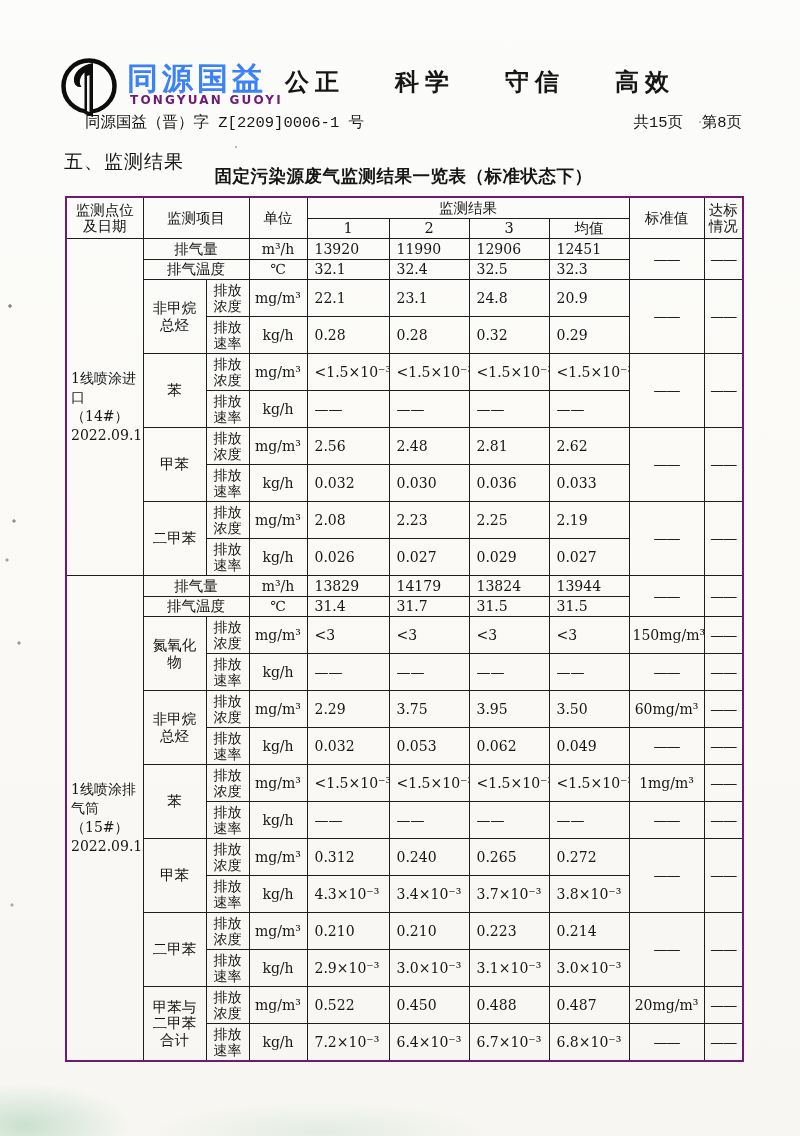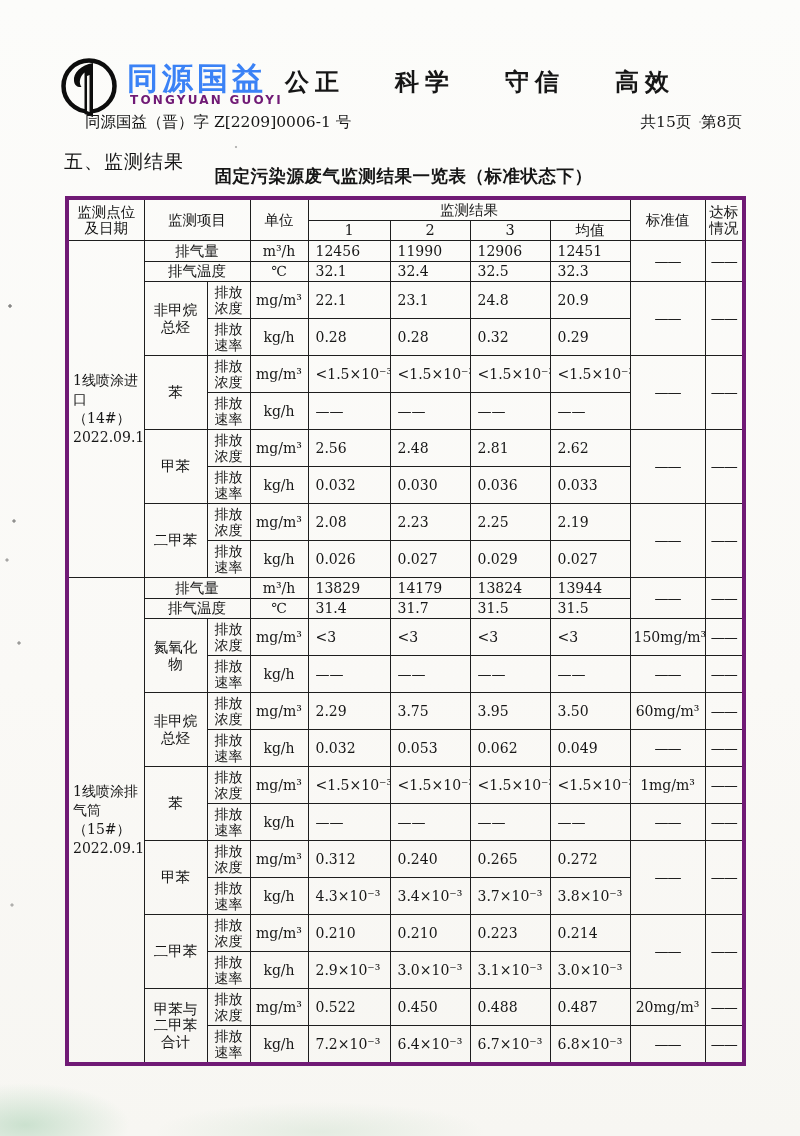--- a/index.html
+++ b/index.html
@@ -21,26 +21,26 @@
   }
   .abs{position:absolute;}
   .brand-cn{left:127px;top:58px;font-family:"DejaVu Sans","Liberation Sans",sans-serif;
     font-weight:bold;font-size:31px;letter-spacing:4px;color:#3b82f6;}
   .brand-en{left:130px;top:93px;font-family:"DejaVu Sans","Liberation Sans",sans-serif;
     font-weight:bold;font-size:12px;letter-spacing:2.2px;color:#701a75;}
   .slogan{left:285px;top:66px;display:flex;gap:50px;
     font-family:"DejaVu Sans","Liberation Sans",sans-serif;font-weight:bold;font-size:24px;}
   .slogan span{letter-spacing:6px;}
   .docline{left:85px;top:112px;width:657px;display:flex;justify-content:space-between;
-    font-size:15.5px;white-space:pre;}
+    font-size:15.5px;white-space:pre;font-family:Liberation Mono, monospace;}
   .section-heading{left:64px;top:137px;font-size:19px;letter-spacing:1px;margin-top:12px;}
   .table-title{left:65px;top:164px;width:677px;text-align:center;font-weight:bold;
     font-size:17.5px;letter-spacing:.5px;}
   table{position:absolute;left:65px;top:196px;border-collapse:collapse;table-layout:fixed;
-    width:677px;font-size:14px;border:4px solid #701a75;}
+    width:677px;font-size:14px;border:2px solid #701a75;}
   td,th{border:1px solid #1e1e1e;padding:1.5px 3px;line-height:16.5px;text-align:center;
     vertical-align:middle;font-weight:normal;white-space:pre-line;overflow:hidden;}
   th{font-size:14.5px;}
   .k-val{text-align:left;padding-left:7px;white-space:nowrap;}
   .k-point{text-align:left;padding:2px 4px;line-height:19px;font-size:14px;}
   .k-label{font-size:14.5px;}
   .k-unit{white-space:nowrap;}
   .k-cdash{letter-spacing:-1px;}
   .logo{left:59px;top:56px;}
 </style>
@@ -103,21 +103,21 @@
         <th class="k-h">2</th>
         <th class="k-h">3</th>
         <th class="k-h">均值</th>
       </tr>
     </thead>
   <tbody id="tbody">
       <tr>
         <td rowspan="10" class="k-point">1线喷涂进口（14#）2022.09.13</td>
         <td colspan="2" class="k-label">排气量</td>
         <td class="k-unit">m³/h</td>
-        <td class="k-val">12456</td>
+        <td class="k-val">13920</td>
         <td class="k-val">11990</td>
         <td class="k-val">12906</td>
         <td class="k-val">12451</td>
         <td rowspan="2" class="k-cdash">——</td>
         <td rowspan="2" class="k-cdash">——</td>
       </tr>
       <tr>
         <td colspan="2" class="k-label">排气温度</td>
         <td class="k-unit">℃</td>
         <td class="k-val">32.1</td>

